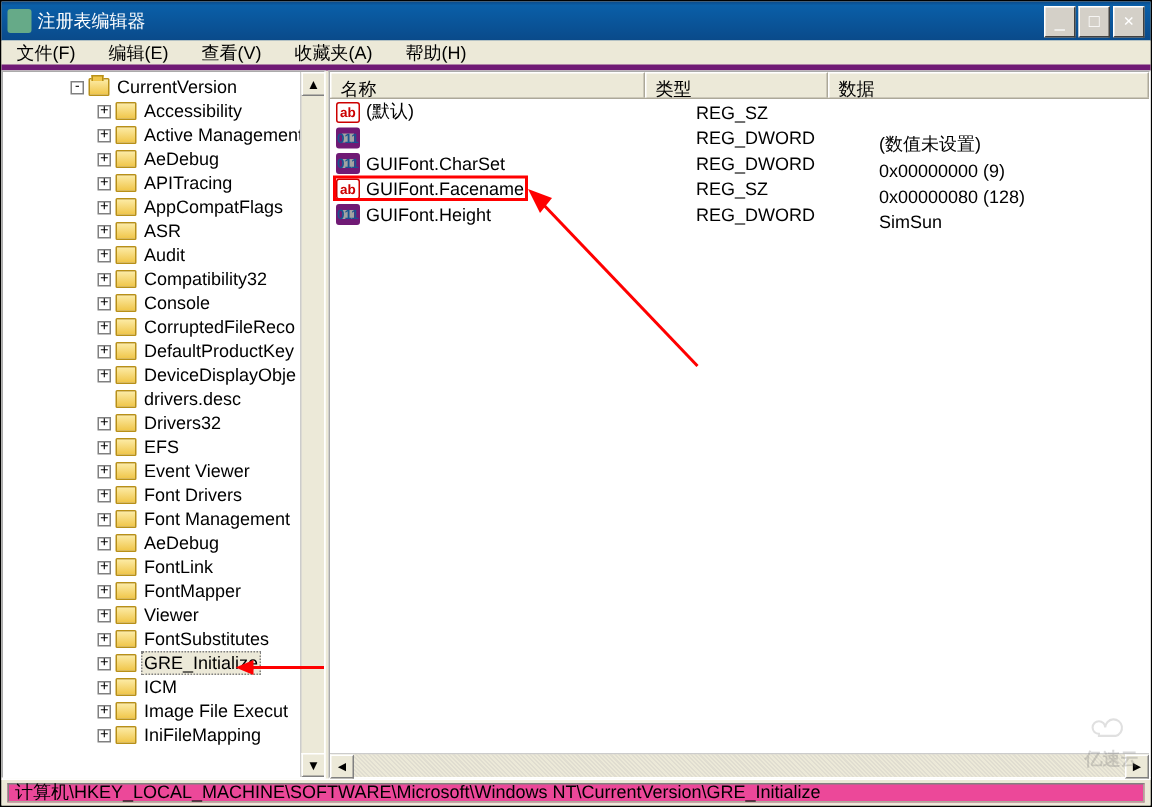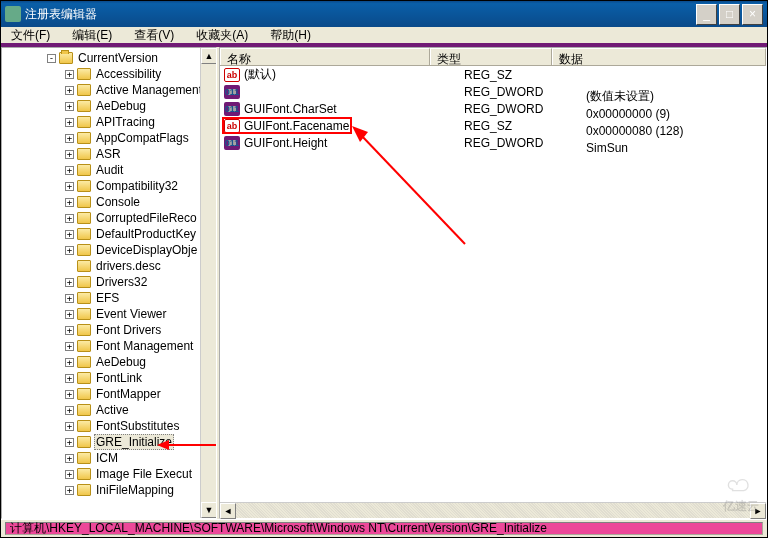--- a/index.html
+++ b/index.html
@@ -204,21 +204,21 @@
           <div class="tree-node">
             <span class="spacer" style="width:58px"></span>
             <span class="expander">+</span>
             <span class="folder-icon"></span>
             <span class="tree-label">FontMapper</span>
           </div>
           <div class="tree-node">
             <span class="spacer" style="width:58px"></span>
             <span class="expander">+</span>
             <span class="folder-icon"></span>
-            <span class="tree-label">Active</span>
+            <span class="tree-label">Viewer</span>
           </div>
           <div class="tree-node">
             <span class="spacer" style="width:58px"></span>
             <span class="expander">+</span>
             <span class="folder-icon"></span>
             <span class="tree-label">FontSubstitutes</span>
           </div>
           <div class="tree-node">
             <span class="spacer" style="width:58px"></span>
             <span class="expander">+</span>

